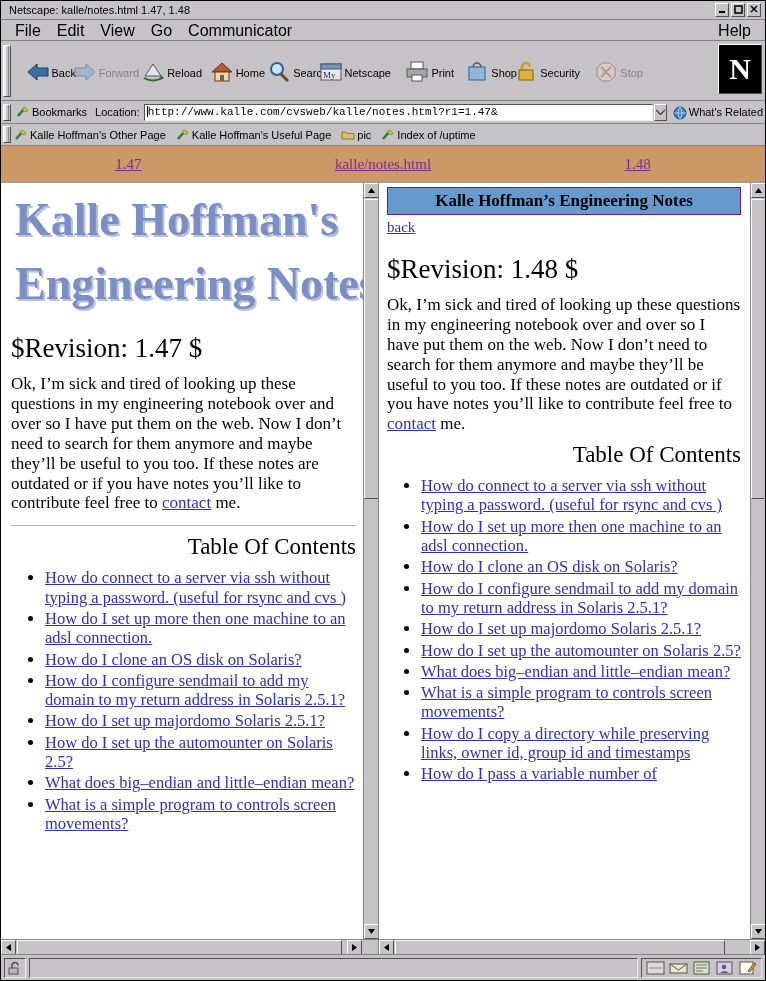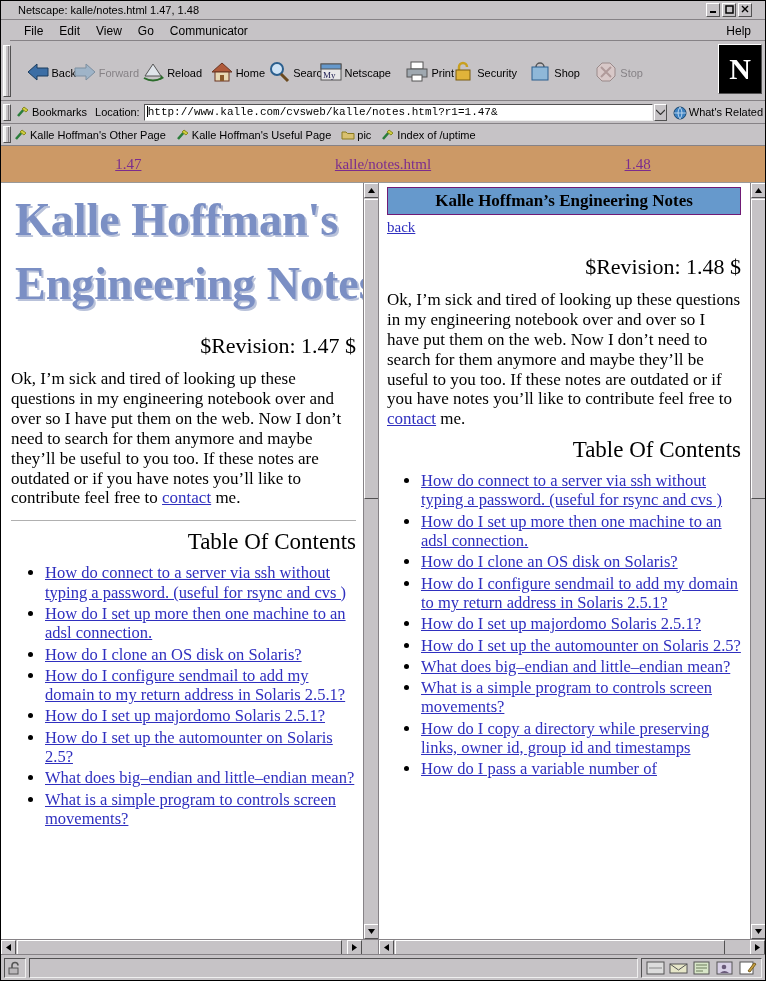--- a/index.html
+++ b/index.html
@@ -17,21 +17,21 @@
     display: flex;
     flex-direction: column;
   }
   
   .titlebar {
     height: 19px;
     background: #c6c3c6;
     border-bottom: 1px solid #868286;
     display: flex;
     align-items: center;
-    padding: 0 13px;
+    padding: 0 4px;
     flex: none;
   }
   .titlebar-text {
     font-size: 11px;
     color: #000;
     padding-left: 4px;
     flex: 1;
     white-space: nowrap;
     overflow: hidden;
   }
@@ -46,26 +46,25 @@
     font-size: 8px;
     line-height: 12px;
     text-align: center;
     color: #000;
   }
   
   .menubar {
     height: 21px;
     background: #c6c3c6;
     display: flex;
-    align-items: flex-end;
-    font-size: 12px;
+    align-items: flex-start;
+    font-size: 16px;
     padding: 0 6px;
     border-bottom: 1px solid #868286;
     flex: none;
-    margin-left: 9px;
   }
   .menubar .mi { padding: 2px 8px; color: #000; }
   .menubar .spacer { flex: 1; }
   
   .toolbar {
     height: 60px;
     background: #c6c3c6;
     display: flex;
     align-items: center;
     border-bottom: 1px solid #868286;
@@ -260,22 +259,22 @@
     font-size: 46px;
     color: #7b8fc4;
     line-height: 1.35;
     letter-spacing: 0px;
     text-shadow: 2px 2px 0 #b9c2da;
     white-space: nowrap;
     margin: 2px 0 0 4px;
   }
   .revision {
     font-family: "Liberation Serif", serif;
-    font-size: 22px;
-    text-align: right;
+    font-size: 27px;
+    text-align: left;
     margin: 18px 0 10px 0;
   }
   .bodytext {
     font-family: "Liberation Serif", serif;
     font-size: 17px;
     line-height: 1.17;
     color: #000;
     margin: 0 0 6px 0;
   }
   .bodytext a { color: #2f2fbf; text-decoration: underline; }
@@ -458,35 +457,35 @@
           <rect x="4" y="11" width="20" height="8" fill="#9fa8b0" stroke="#555"></rect>
           <rect x="9" y="17" width="10" height="6" fill="#fff" stroke="#555"></rect>
         </svg>
       </span>
       <span class="tblabel">Print</span>
     </div>
 
     <div class="tbitem">
       <span class="tbicon">
         <svg width="28" height="28" viewBox="0 0 28 28">
+          <path d="M10 9 a4 4 0 0 1 8 0" fill="none" stroke="#555" stroke-width="1.5"></path>
+          <rect x="6" y="9" width="16" height="13" fill="#8fb8d8" stroke="#2b5f8e"></rect>
+        </svg>
+      </span>
+      <span class="tblabel">Shop</span>
+    </div>
+
+    <div class="tbitem">
+      <span class="tbicon">
+        <svg width="28" height="28" viewBox="0 0 28 28">
           <path d="M10 12 v-3 a4 4 0 0 1 8 0" fill="none" stroke="#c8a020" stroke-width="2.5"></path>
           <rect x="7" y="12" width="14" height="10" fill="#e0b33a" stroke="#7a5c10"></rect>
         </svg>
       </span>
       <span class="tblabel">Security</span>
-    </div>
-
-    <div class="tbitem">
-      <span class="tbicon">
-        <svg width="28" height="28" viewBox="0 0 28 28">
-          <path d="M10 9 a4 4 0 0 1 8 0" fill="none" stroke="#555" stroke-width="1.5"></path>
-          <rect x="6" y="9" width="16" height="13" fill="#8fb8d8" stroke="#2b5f8e"></rect>
-        </svg>
-      </span>
-      <span class="tblabel">Shop</span>
     </div>
 
     <div class="tbitem disabled">
       <span class="tbicon">
         <svg width="28" height="28" viewBox="0 0 28 28">
           <polygon points="10,5 18,5 23,10 23,18 18,23 10,23 5,18 5,10" fill="#d8c8c8" stroke="#9a8a8a"></polygon>
           <path d="M9 9 L19 19 M19 9 L9 19" stroke="#b09a9a" stroke-width="2"></path>
         </svg>
       </span>
       <span class="tblabel">Stop</span>

